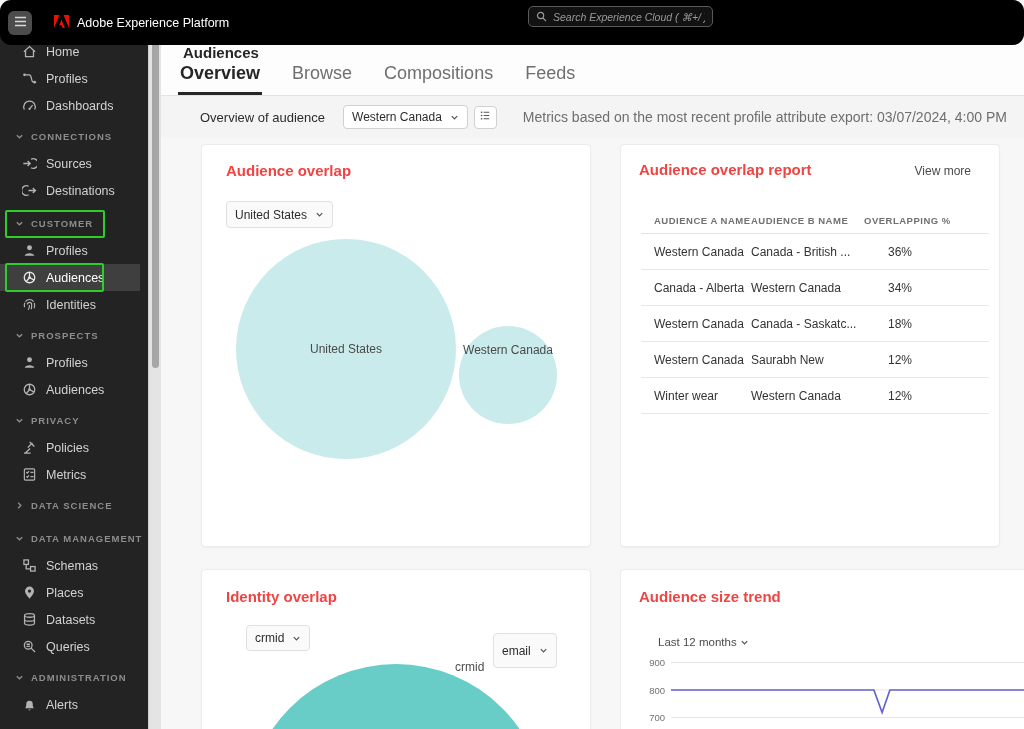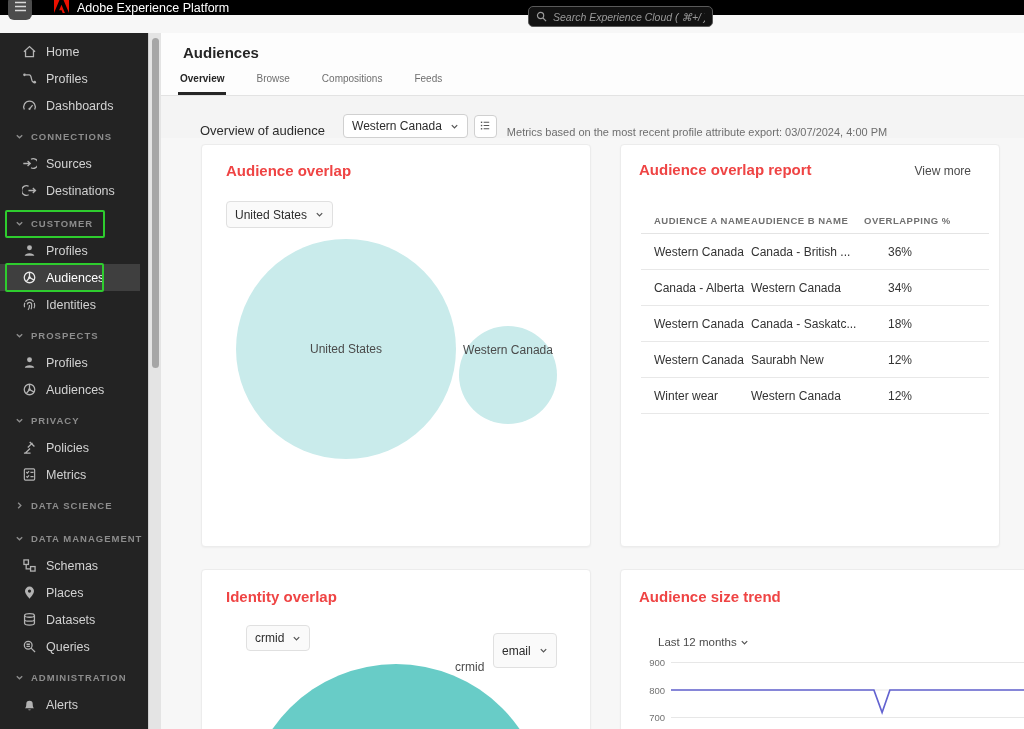--- a/index.html
+++ b/index.html
@@ -1,22 +1,22 @@
 <!DOCTYPE html>
 <html><head>
 <meta charset="utf-8">
 <style>
   * { margin:0; padding:0; box-sizing:border-box; }
   html,body { width:1024px; height:729px; overflow:hidden; background:#f7f7f7;
     font-family:"Liberation Sans", sans-serif; }
   body { position:relative; }
 
   
-  .topbar { position:absolute; top:0; left:0; width:1024px; height:15px; background:#000;
-    display:flex; align-items:center; z-index:30; }
+  .topbar { position:absolute; top:0; left:0; width:1024px; height:45px; background:#000;
+    display:flex; align-items:center; z-index:30;border-radius:11px; }
   .hamburger-btn { width:24px; height:24px; margin-left:8px; background:#4c4c4c; border:none;
     border-radius:6px; display:flex; align-items:center; justify-content:center; cursor:pointer; }
   .brand { display:flex; align-items:center; margin-left:22px; gap:8px; }
   .brand-title { color:#fff; font-size:12.5px; }
   .searchbox { position:absolute; left:528px; top:6px; width:185px; height:21px;
     background:#121212; border:1px solid #5a5a5a; border-radius:5px;
     display:flex; align-items:center; padding:0 7px; gap:6px; }
   .searchbox input { flex:1; background:transparent; border:none; outline:none;
     color:#bbb; font-size:10.5px; font-style:italic; font-family:"Liberation Sans",sans-serif; }
   .searchbox input::placeholder { color:#9a9a9a; }
@@ -44,33 +44,33 @@
   .scrollstrip { position:absolute; top:33px; left:148px; width:13px; height:696px;
     background:#e4e4e4; border-left:1px solid #cfcfcf; z-index:20; }
   .scrollthumb { position:absolute; top:5px; left:2.5px; width:7px; height:330px;
     background:#a6a6a6; border-radius:4px; }
 
   
   .main { position:absolute; top:33px; left:161px; width:863px; height:696px; }
   .main-header { height:63px; background:#fdfdfd; border-bottom:1px solid #e3e3e3; position:relative; }
   .page-title { position:absolute; left:22px; top:11px; font-size:15px; font-weight:bold; color:#262626; }
   .tabs { position:absolute; left:17px; bottom:0; display:flex; gap:28px; }
-  .tab { font-size:10px; color:#6f6f6f; padding:6px 2px 8px 2px; border-bottom:3px solid transparent; cursor:pointer; }
+  .tab { font-size:18px; color:#6f6f6f; padding:6px 2px 8px 2px; border-bottom:3px solid transparent; cursor:pointer; }
   .tab.active { color:#262626; font-weight:bold; border-bottom-color:#262626; }
 
-  .toolbar { height:42px; background:#f4f4f4; display:flex; align-items:flex-end; padding-left:39px; }
+  .toolbar { height:42px; background:#f4f4f4; display:flex; align-items:center; padding-left:39px; }
   .toolbar-label { font-size:13px; color:#2c2c2c; }
   .select { background:#fff; border:1px solid #d0d0d0; border-radius:4px; height:24px;
     display:inline-flex; align-items:center; padding:0 8px; gap:8px; font-size:12px; color:#2c2c2c; cursor:pointer; }
   .select .chevron { width:9px; height:9px; color:#555; display:flex; }
   .select .chevron svg { width:9px; height:9px; }
   .toolbar .select { margin-left:18px; }
   .view-options-btn { width:23px; height:23px; margin-left:6px; background:#fff; border:1px solid #d0d0d0;
     border-radius:4px; display:flex; align-items:center; justify-content:center; cursor:pointer; }
-  .metrics-note { margin-left:10px; font-size:11px; color:#6e6e6e; }
+  .metrics-note { margin-left:26px; font-size:14px; color:#6e6e6e; }
 
   .content { position:absolute; top:106px; left:0; width:863px; height:590px; overflow:hidden; }
   .card { position:absolute; background:#fff; border:1px solid #ececec; border-radius:4px;
     box-shadow:0 1px 2px rgba(0,0,0,.04); }
   .card-title { font-size:15px; font-weight:bold; color:#ef4444; }
 
   
   .card-overlap { left:40px; top:5px; width:390px; height:403px; }
   .card-overlap .card-title { position:absolute; left:24px; top:17px; }
   .card-overlap .select { position:absolute; left:24px; top:56px; height:27px; background:#fafafa; border-color:#e0e0e0; }

